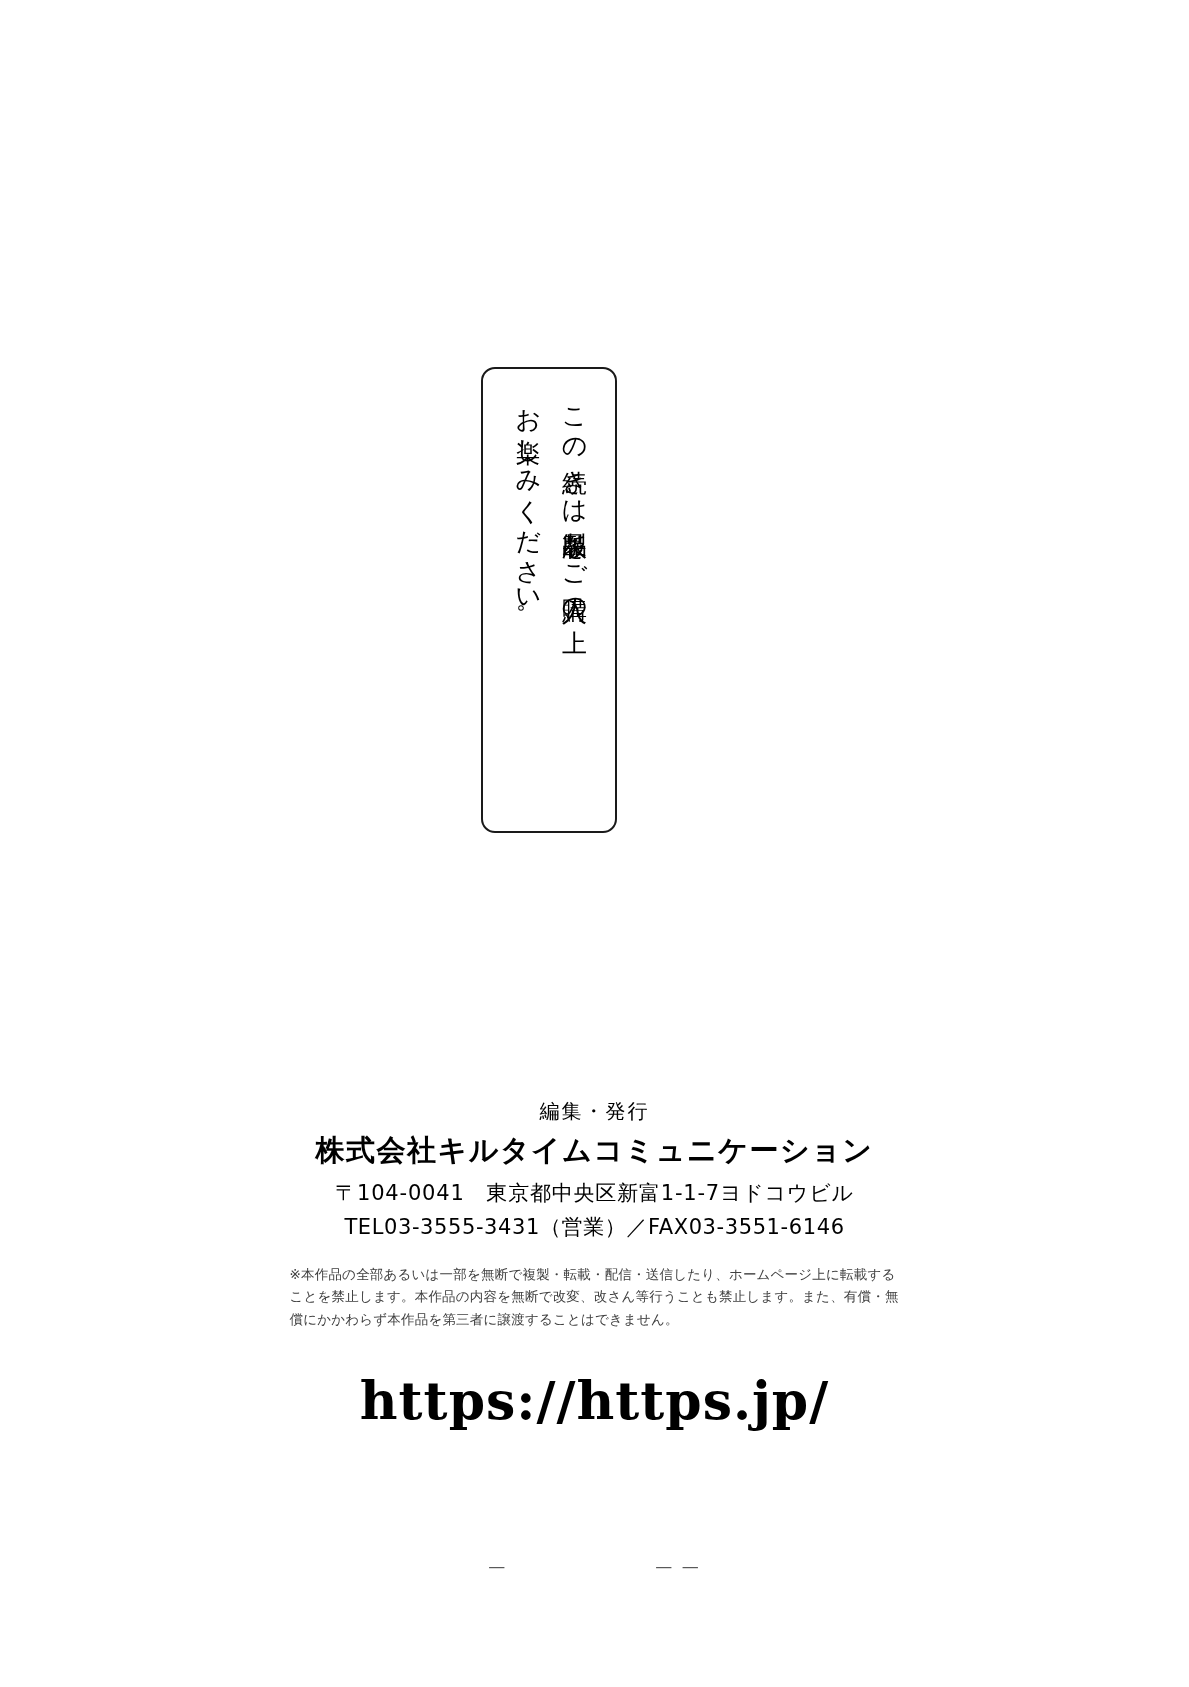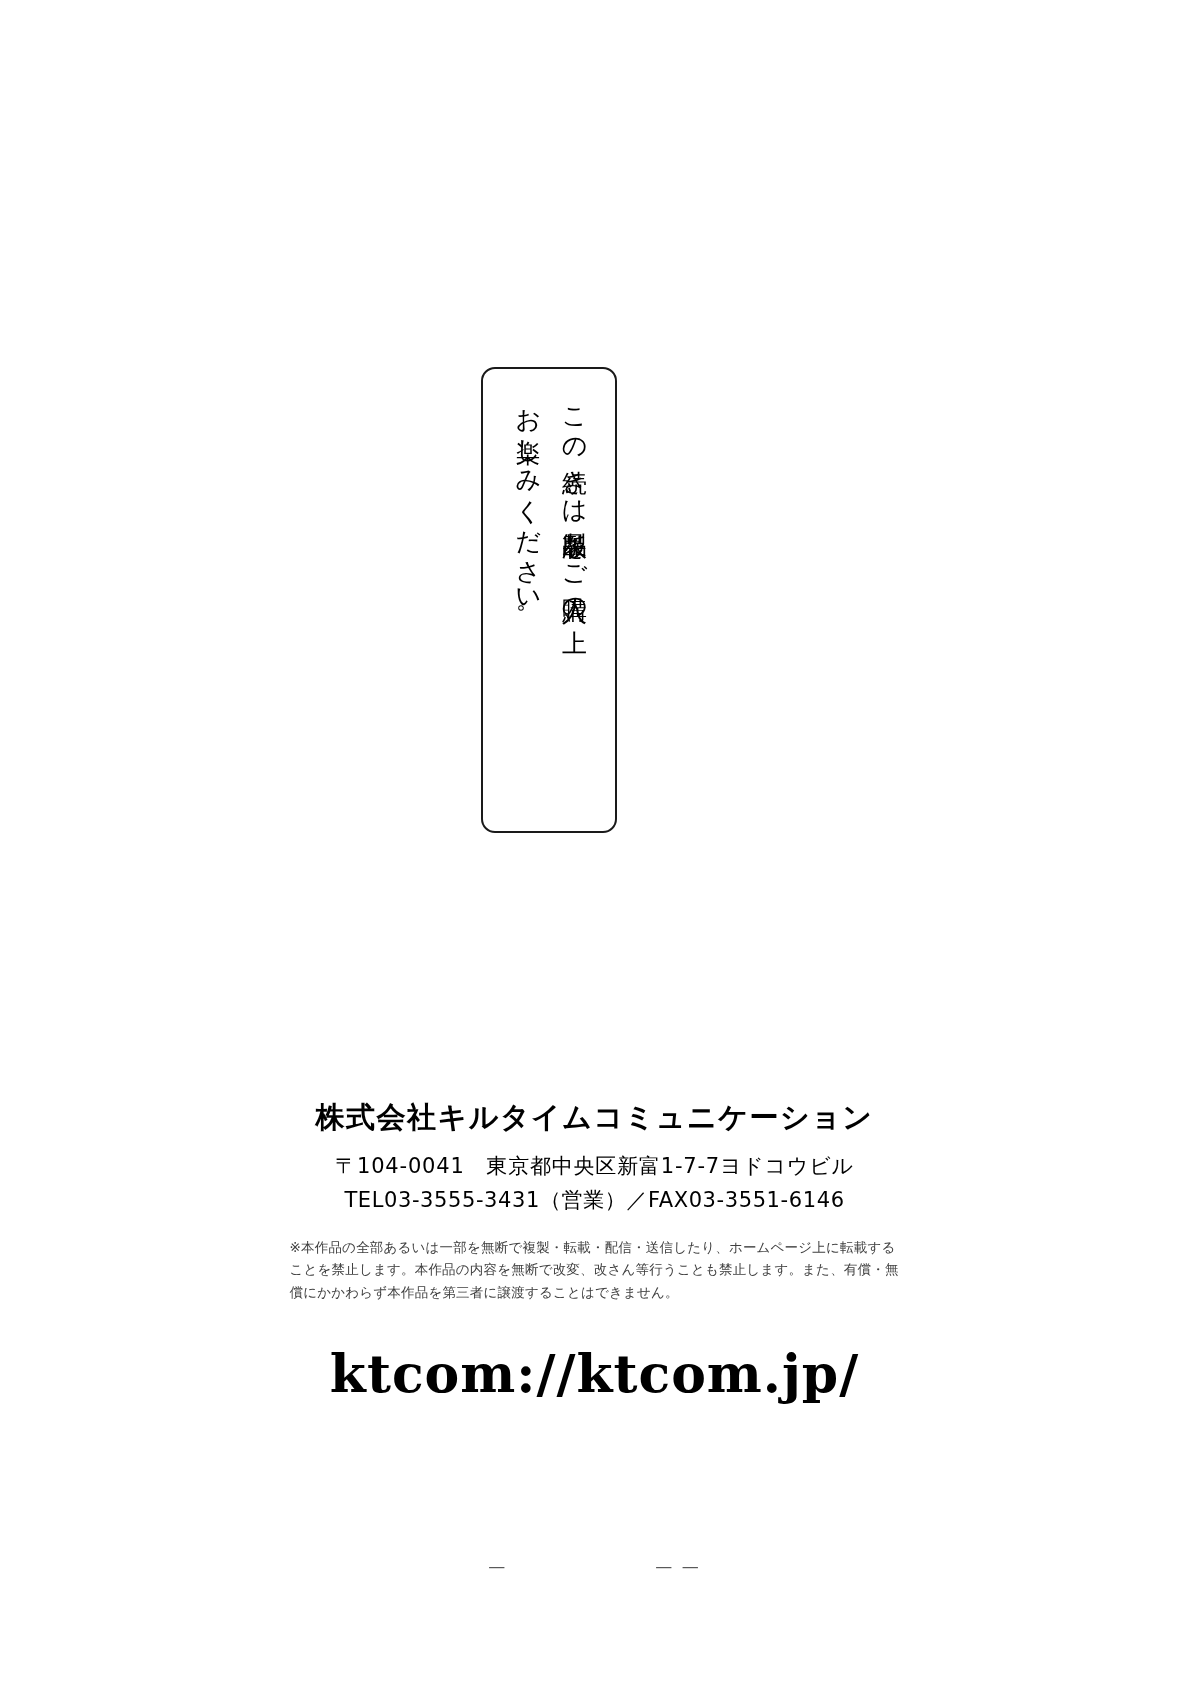--- a/index.html
+++ b/index.html
@@ -58,21 +58,21 @@
     letter-spacing: 2px;
     color: #000;
     margin-bottom: 6px;
   }
   .pub-name {
     font-family: "DejaVu Sans", "Liberation Sans", sans-serif;
     font-size: 29px;
     font-weight: bold;
     letter-spacing: 1.5px;
     color: #000;
-    margin-bottom: 14px;
+    margin-bottom: 8px;
   }
   .pub-addr {
     font-family: "DejaVu Sans", "Liberation Sans", sans-serif;
     font-size: 21px;
     letter-spacing: 0.8px;
     color: #000;
     margin-bottom: 6px;
   }
   .pub-tel {
     font-family: "DejaVu Sans", "Liberation Sans", sans-serif;
@@ -129,25 +129,26 @@
 </style>
 </head>
 <body>
 
 <div class="notice-box">
   <div class="notice-text">この続きは製品版をご購入の上、
 お楽しみください。</div>
 </div>
 
 <div class="colophon">
+  <div class="pub-label">編集・発行</div>
   <div class="pub-name">株式会社キルタイムコミュニケーション</div>
-  <div class="pub-addr">〒104-0041　東京都中央区新富1-7-7ヨドコウビル</div>
+  <div class="pub-addr">〒104-0041　東京都中央区新富1-1-7ヨドコウビル</div>
   <div class="pub-tel">TEL03-3555-3431（営業）／FAX03-3551-6146</div>
 
   <div class="legal">※本作品の全部あるいは一部を無断で複製・転載・配信・送信したり、ホームページ上に転載することを禁止します。本作品の内容を無断で改変、改さん等行うことも禁止します。また、有償・無償にかかわらず本作品を第三者に譲渡することはできません。</div>
 
-  <div class="website">ktcom://ktcom.jp/</div>
+  <div class="website">https://https.jp/</div>
 </div>
 
 <div class="page-marks">
   <span>—</span>
   <span>— —</span>
 </div>
 
 </body></html>

